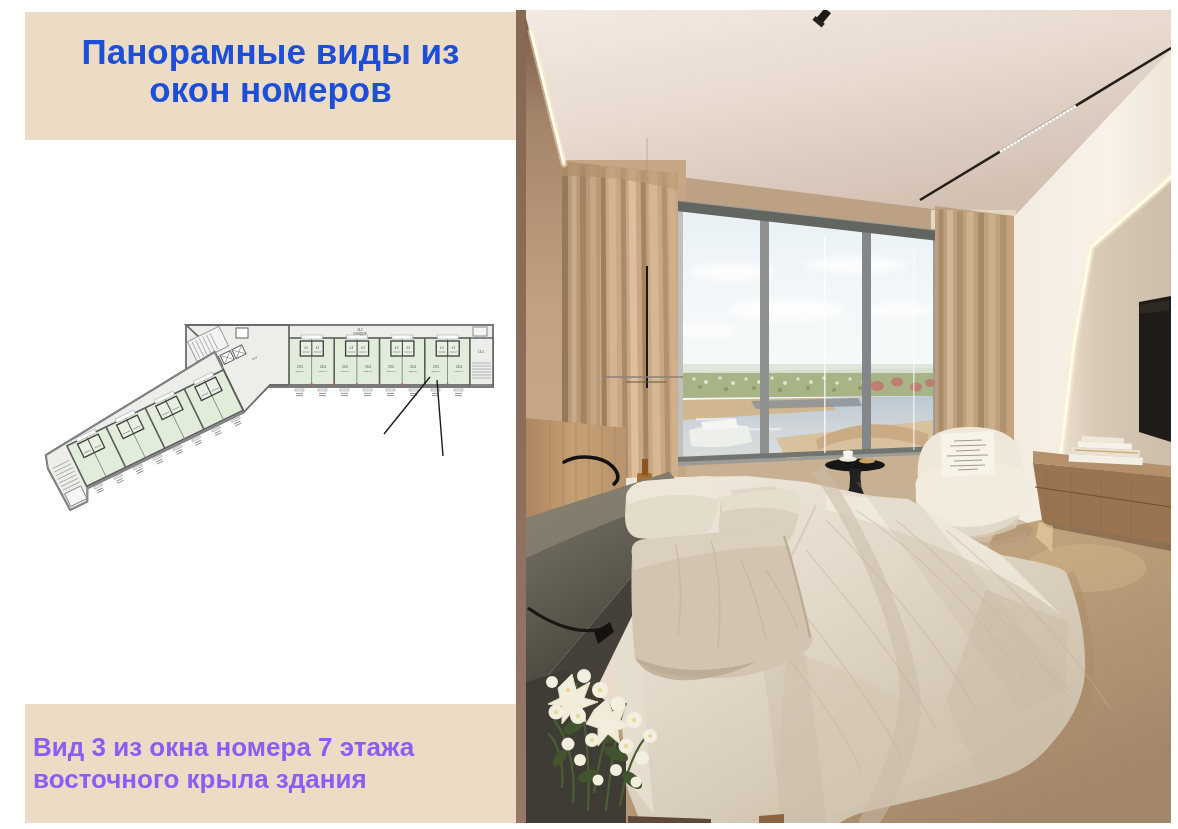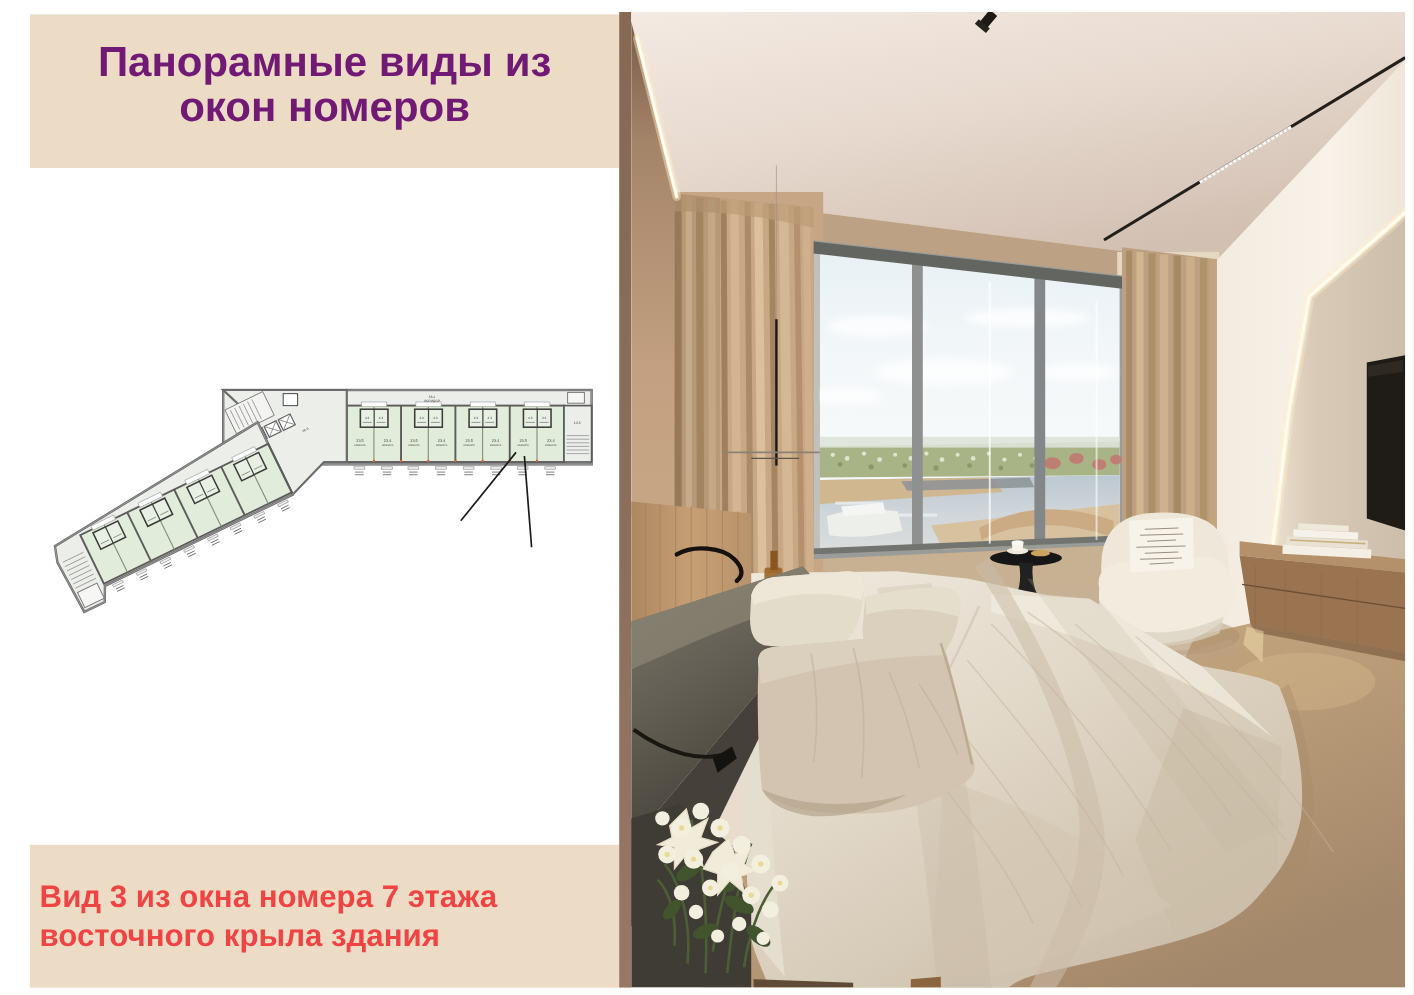--- a/index.html
+++ b/index.html
@@ -5,26 +5,26 @@
   html,body{margin:0;padding:0;}
   body{width:1178px;height:829px;position:relative;background:#ffffff;overflow:hidden;
        font-family:"Liberation Sans", sans-serif;}
   .abs{position:absolute;}
 </style>
 </head>
 <body>
 
 <div class="abs" style="left:25px;top:12px;width:491px;height:128px;background:#ecdcc6;"></div>
 
-<div class="abs" style="left:25px;top:33px;width:491px;text-align:center;color:#701a75;
+<div class="abs" style="left:25px;top:33px;width:491px;text-align:center;color:#1d4ed8;
      font-weight:bold;font-size:35px;line-height:38px;">Панорамные виды из<br>окон номеров</div>
 
 <div class="abs" style="left:25px;top:704px;width:491px;height:119px;background:#ecdcc6;"></div>
 
-<div class="abs" style="left:33px;top:731px;width:470px;color:#ef4444;
+<div class="abs" style="left:33px;top:731px;width:470px;color:#8b5cf6;
      font-weight:bold;font-size:26px;line-height:32px;">Вид 3 из окна номера 7 этажа<br>восточного крыла здания</div>
 
 <div class="abs" style="left:516px;top:10px;width:10px;height:813px;background:linear-gradient(#876853 0%,#8d6e5d 55%,#997767 100%);"></div>
 
 <svg class="abs" style="left:40px;top:315px;" width="470" height="200" viewBox="0 0 470 200">
   <defs>
     <g id="bathpair">
       <rect x="0" y="0" width="23" height="15" fill="#e7f0e2" stroke="#3d3d3d" stroke-width="1.3"></rect>
       <line x1="11.5" y1="0" x2="11.5" y2="15" stroke="#3d3d3d" stroke-width="1"></line>
       <line x1="2" y1="11" x2="9.5" y2="11" stroke="#777" stroke-width="0.6"></line>

